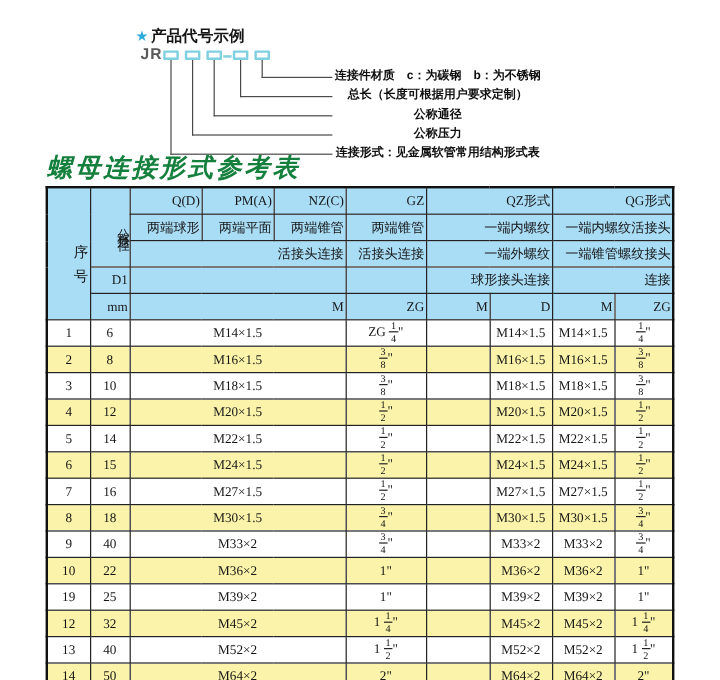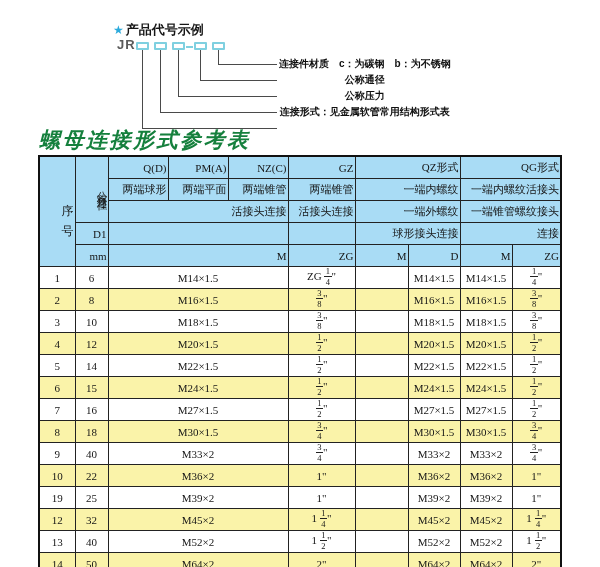--- a/index.html
+++ b/index.html
@@ -96,20 +96,21 @@
   <div class="code-box" style="left:212px"></div>
 
   <div class="conn c1"></div>
   <div class="conn c2"></div>
   <div class="conn c3"></div>
   <div class="conn c4"></div>
   <div class="conn c5"></div>
 
   <div class="diagram-labels" id="diagram-labels">
       <div class="dlabel">连接件材质　c：为碳钢　b：为不锈钢</div>
+      <div class="dlabel">总长（长度可根据用户要求定制）</div>
       <div class="dlabel">公称通径</div>
       <div class="dlabel">公称压力</div>
       <div class="dlabel">连接形式：见金属软管常用结构形式表</div>
     </div>
 
   <h1 class="table-title">螺母连接形式参考表</h1>
 
   <table class="ref">
     <colgroup>
       <col style="width:36px">

